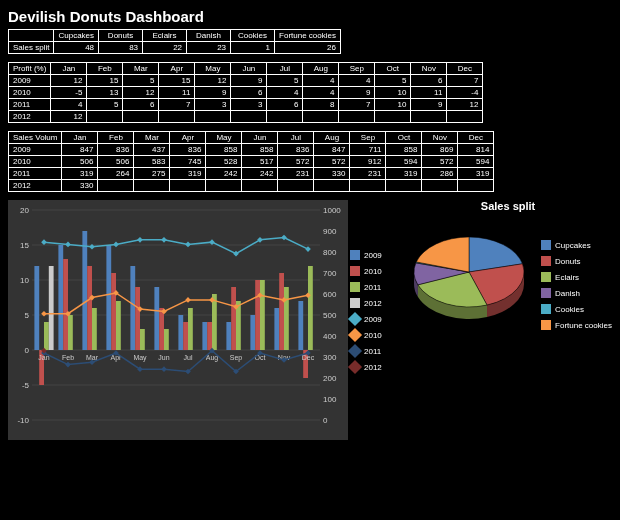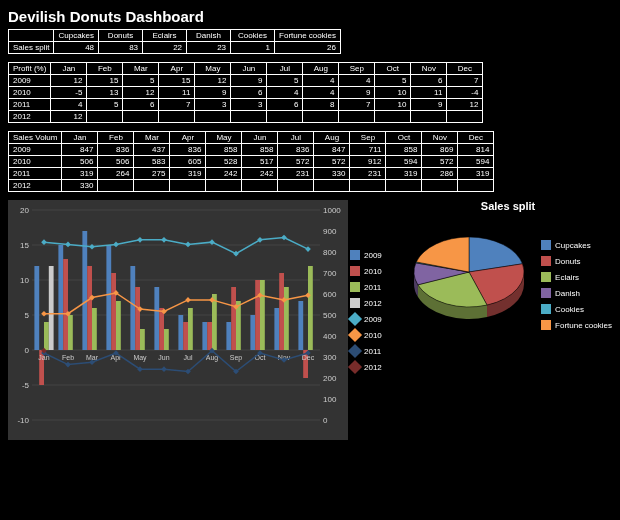--- a/index.html
+++ b/index.html
@@ -184,21 +184,21 @@
         <td>711</td>
         <td>858</td>
         <td>869</td>
         <td>814</td>
       </tr>
       <tr>
         <td class="row-label">2010</td>
         <td>506</td>
         <td>506</td>
         <td>583</td>
-        <td>605</td>
+        <td>745</td>
         <td>528</td>
         <td>517</td>
         <td>572</td>
         <td>572</td>
         <td>912</td>
         <td>594</td>
         <td>572</td>
         <td>594</td>
       </tr>
       <tr>

